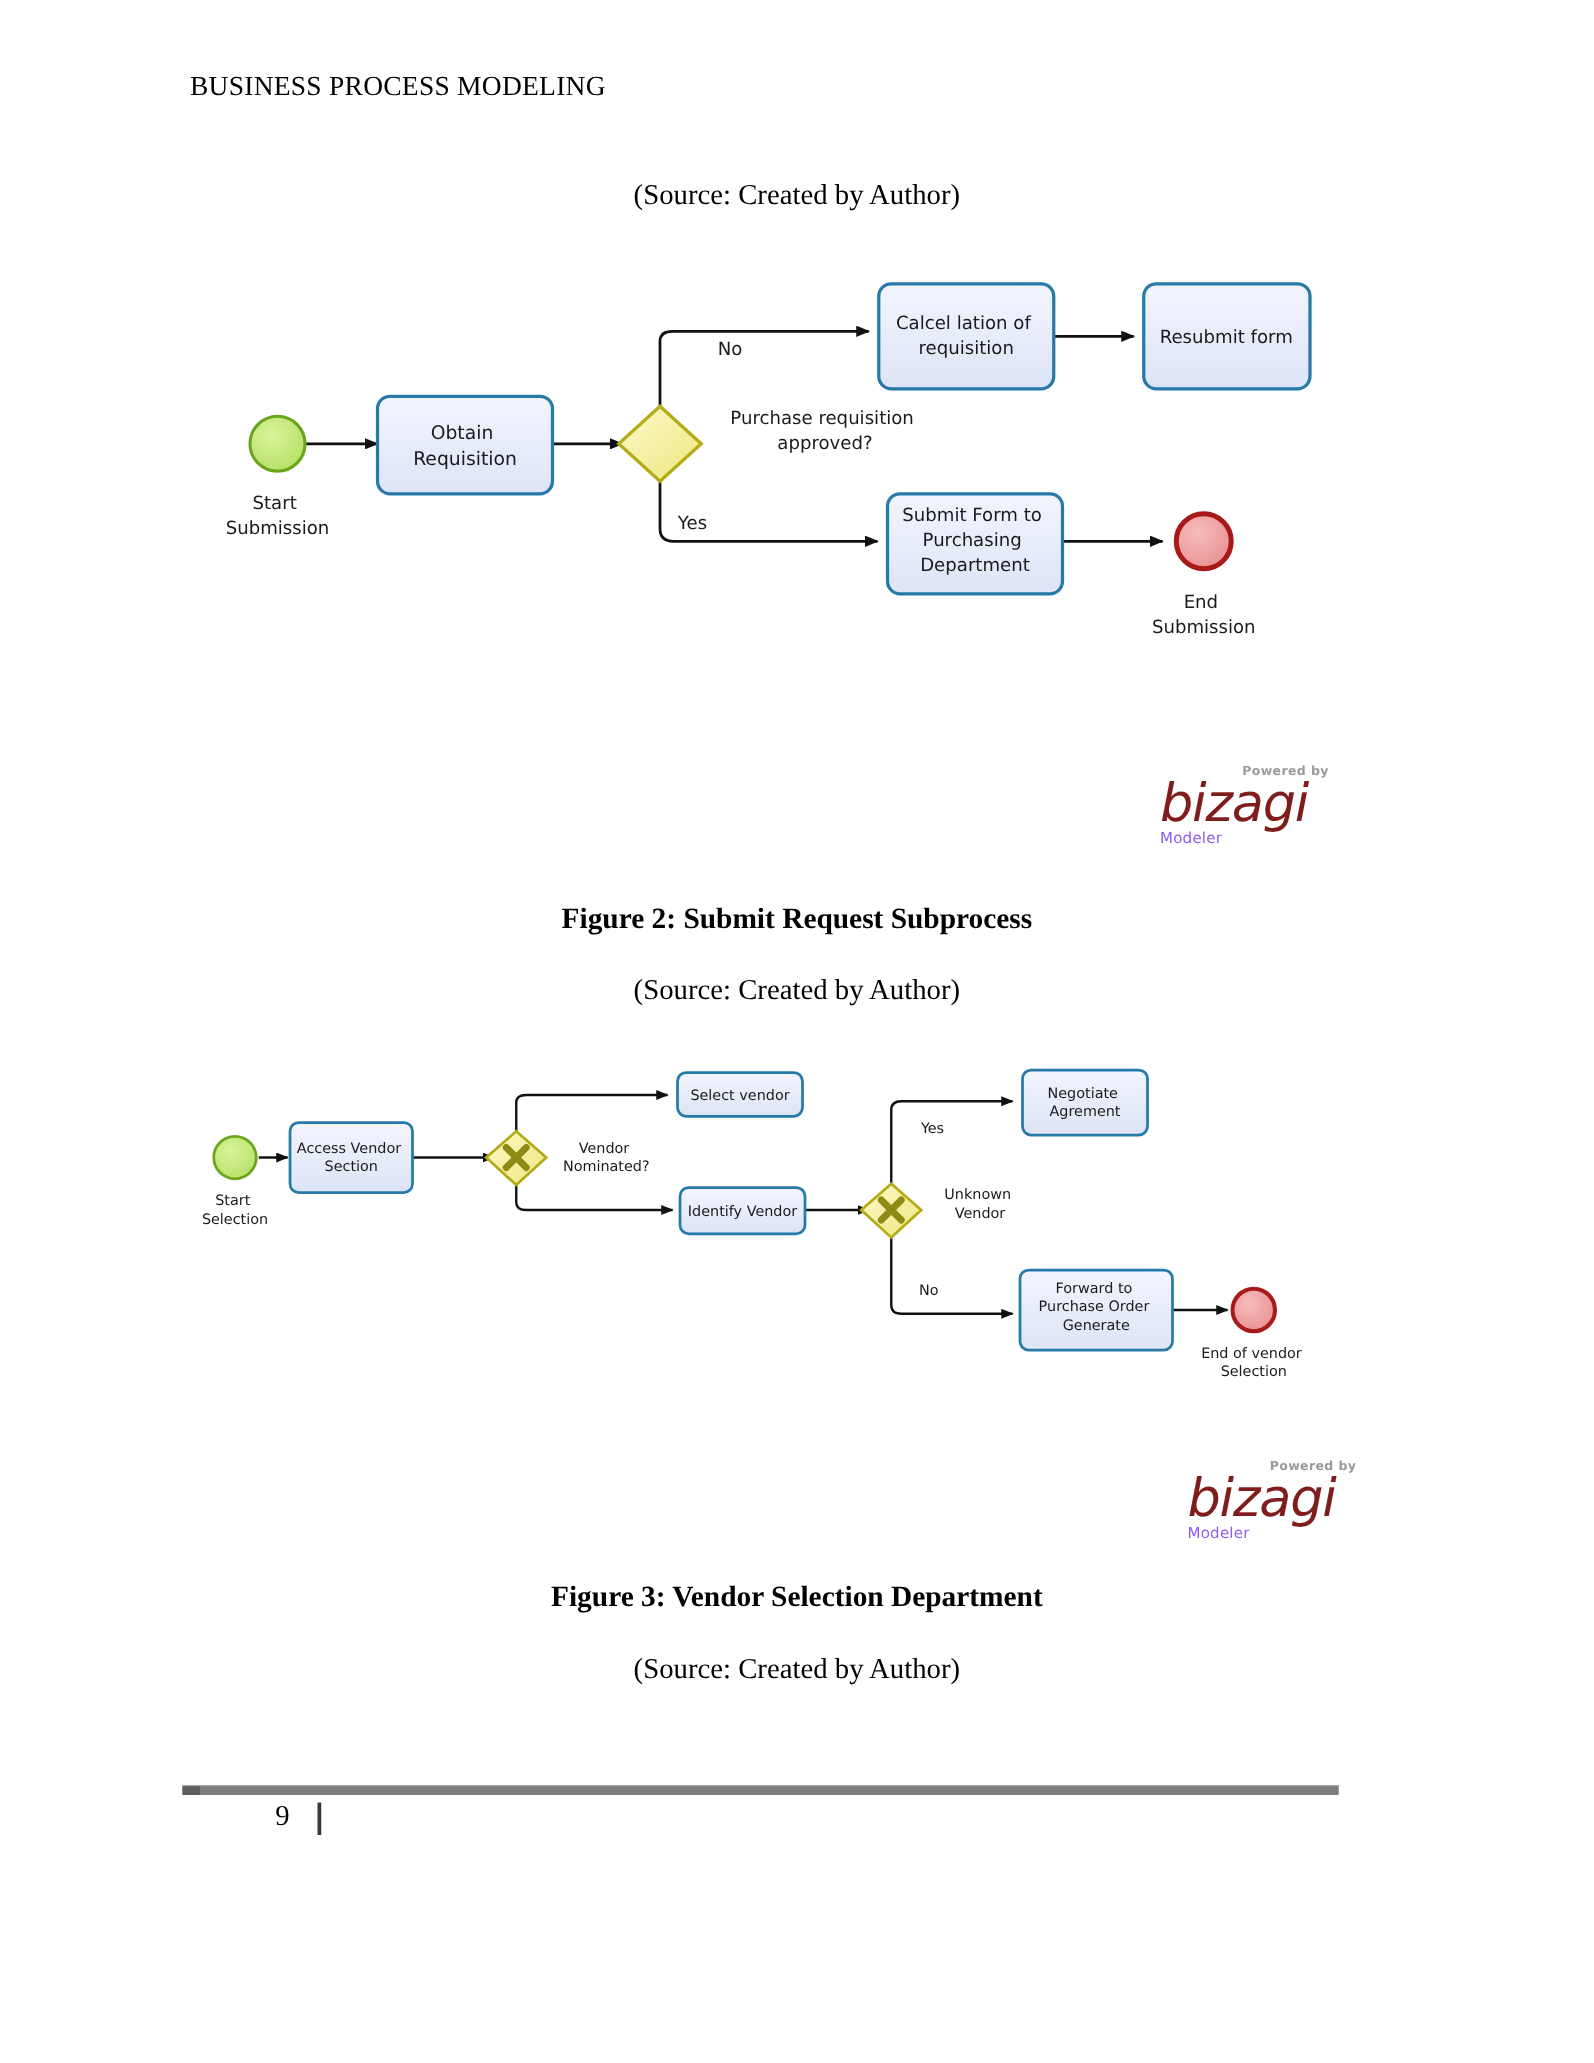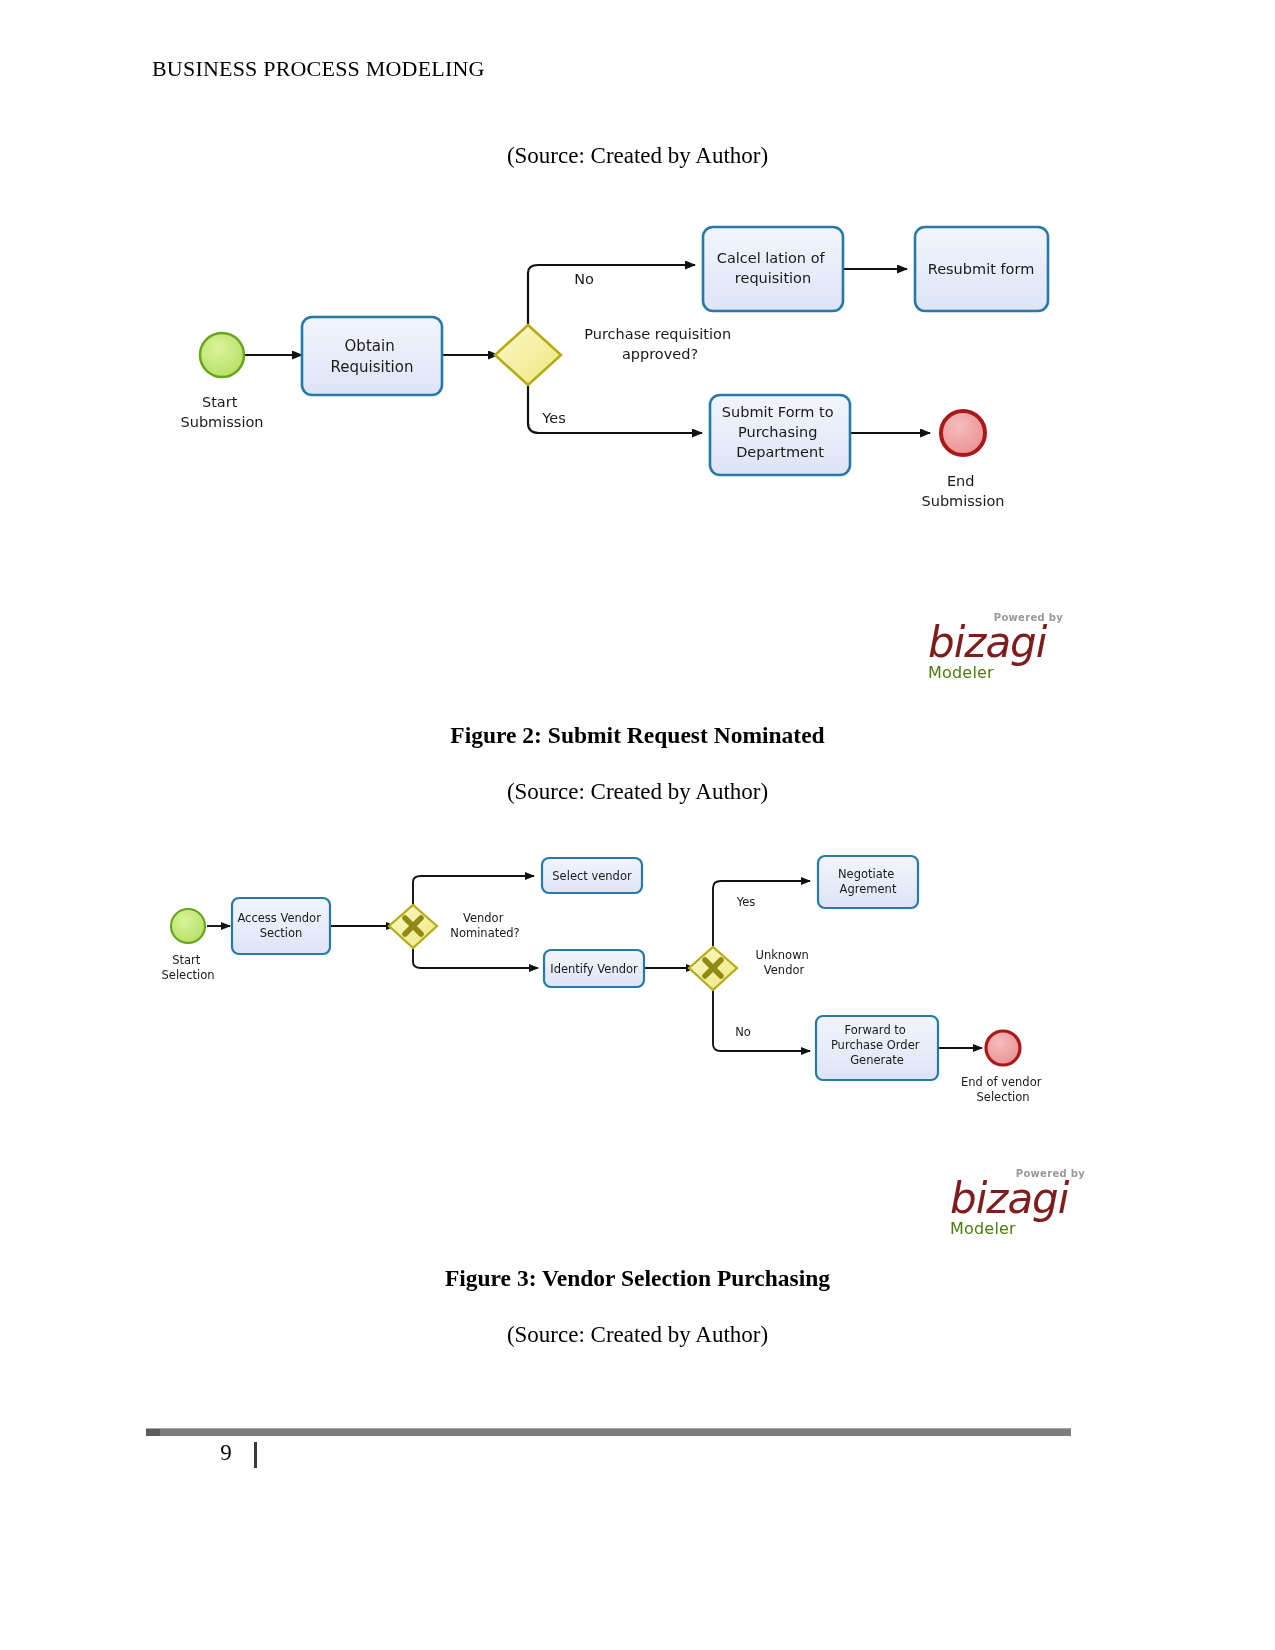--- a/index.html
+++ b/index.html
@@ -44,21 +44,21 @@
   }
   .bizagi .wordmark {
     font-family:"DejaVu Sans", sans-serif;
     font-size:42px; font-weight:normal;
     color:#7f1d1d; line-height:.95;
     letter-spacing:-1px;
     font-style:italic;
   }
   .bizagi .modeler {
     font-family:"DejaVu Sans", sans-serif;
-    font-size:16px; color:#4d7c0f; letter-spacing:.2px;
+    font-size:12px; color:#8b5cf6; letter-spacing:.2px;
   }
 
   
   .footer-rule {
     position:absolute; left:146px; top:1428px;
     width:925px; height:7px;
     background:#7d7d7d;
     border-top:1px solid #a6a6a6;
   }
   .footer-rule .cap {
@@ -179,21 +179,21 @@
       </g>
     </svg>
   </div>
 
   <div class="bizagi" style="left:912px; top:612px; width:135px;">
     <div class="powered">Powered by</div>
     <div class="wordmark">bizagi</div>
     <div class="modeler">Modeler</div>
   </div>
 
-  <div class="center-line caption" style="top:722px;">Figure 2: Submit Request Nominated</div>
+  <div class="center-line caption" style="top:722px;">Figure 2: Submit Request Subprocess</div>
 
   <div class="center-line" style="top:779px;">(Source: Created by Author)</div>
 
   <div class="diagram" style="left:150px; top:848px;">
     <svg width="930" height="275" viewBox="0 0 930 275" xmlns="http://www.w3.org/2000/svg">
       <defs>
         <marker id="ah3" markerWidth="10" markerHeight="8" refX="9" refY="4" orient="auto" markerUnits="userSpaceOnUse">
           <path d="M0,0 L10,4 L0,8 Z" fill="#111"></path>
         </marker>
         <linearGradient id="taskGrad3" x1="0" y1="0" x2="0" y2="1">
@@ -304,21 +304,21 @@
       </g>
     </svg>
   </div>
 
   <div class="bizagi" style="left:934px; top:1168px; width:135px;">
     <div class="powered">Powered by</div>
     <div class="wordmark">bizagi</div>
     <div class="modeler">Modeler</div>
   </div>
 
-  <div class="center-line caption" style="top:1265px;">Figure 3: Vendor Selection Purchasing</div>
+  <div class="center-line caption" style="top:1265px;">Figure 3: Vendor Selection Department</div>
 
   <div class="center-line" style="top:1322px;">(Source: Created by Author)</div>
 
   <div class="footer-rule">
     <span class="cap"></span>
   </div>
   <div class="page-number">9</div>
   <div class="page-number-bar"></div>
 
 </div>

